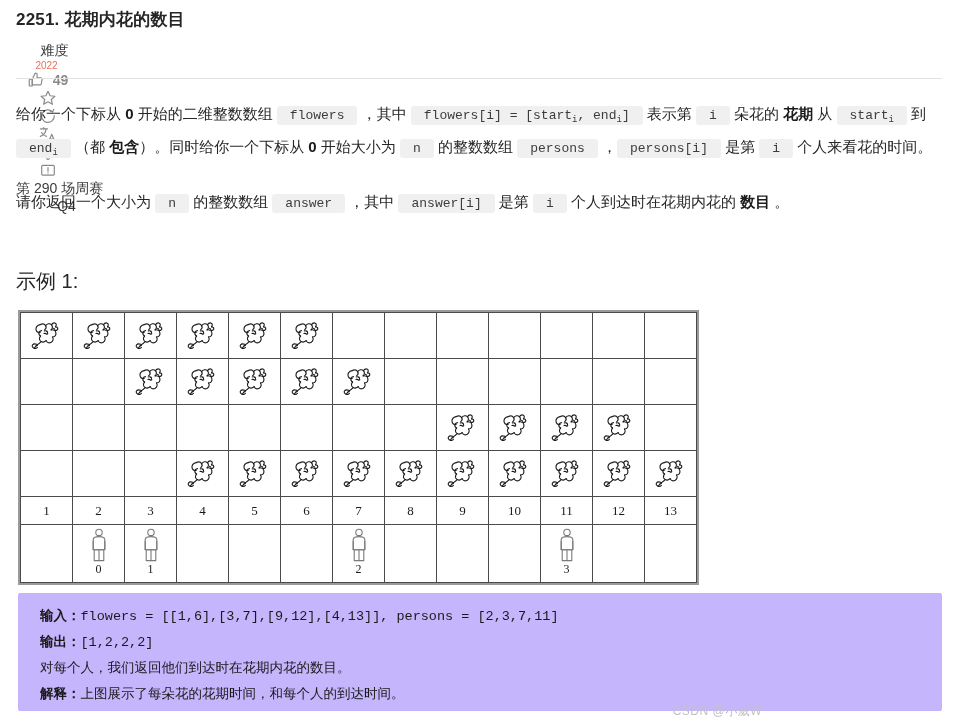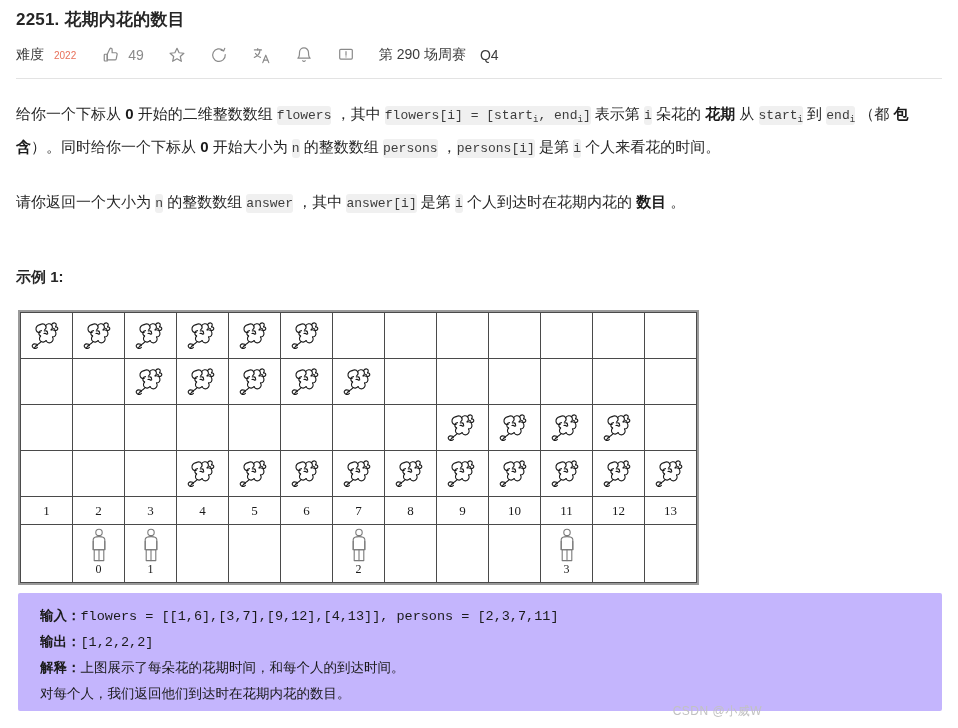--- a/index.html
+++ b/index.html
@@ -33,20 +33,21 @@
     white-space: nowrap;
   }
   .meta-bar {
     position: absolute;
     left: 16px;
     top: 42px;
     height: 26px;
     display: flex;
     align-items: center;
     white-space: nowrap;
+    flex-direction: column;
   }
   .meta-label {
     font-size: 14px;
     color: #3c3c3c;
     margin-right: 10px;
   }
   .meta-value {
     font-size: 10px;
     color: #e8705a;
     margin-right: 26px;
@@ -55,20 +56,21 @@
     display: inline-flex;
     align-items: center;
     margin-right: 24px;
     color: #8a8a8a;
   }
   .icon-btn svg { display: block; }
   .like-count {
     font-size: 14px;
     color: #8a8a8a;
     margin-left: 8px;
+    font-weight: bold;
   }
   .contest-info {
     font-size: 14px;
     color: #3c3c3c;
   }
   .contest-q {
     font-size: 14px;
     color: #3c3c3c;
     margin-left: 14px;
   }
@@ -92,39 +94,39 @@
     text-align: left;
   }
   #para1 { top: 99px; }
   #para2 { top: 187px; }
 
   code.ic {
     font-family: "Liberation Mono", "DejaVu Sans Mono", monospace;
     font-size: 13px;
     background: #f0f0f0;
     color: #3c3c3c;
-    padding: 2px 0;
+    padding: 2px 13px;
     border-radius: 3px;
     white-space: nowrap;
   }
   code.ic sub {
     font-size: 9px;
     vertical-align: baseline;
     position: relative;
     bottom: -3px;
   }
   b.em { font-weight: bold; color: #1a1a1a; }
 
   
   .example-heading {
     position: absolute;
     left: 16px;
     top: 268px;
-    font-size: 15px;
-    font-weight: bold;
+    font-size: 20px;
+    font-weight: normal;
     color: #262626;
   }
 
   
   .diagram {
     position: absolute;
     left: 18px;
     top: 310px;
     border: 2px solid #9a9a9a;
     background: #ffffff;
@@ -955,19 +957,19 @@
             <td></td>
             <td></td>
           </tr>
         </tbody>
     </table>
   </div>
 
   <div class="codeblock">
     <div class="cb-line"><span class="cb-key">输入：</span><span>flowers = [[1,6],[3,7],[9,12],[4,13]], persons = [2,3,7,11]</span></div>
     <div class="cb-line"><span class="cb-key">输出：</span><span>[1,2,2,2]</span></div>
+    <div class="cb-line"><span class="cb-cn">对每个人，我们返回他们到达时在花期内花的数目。</span></div>
     <div class="cb-line"><span class="cb-key">解释：</span><span class="cb-cn">上图展示了每朵花的花期时间，和每个人的到达时间。</span></div>
-    <div class="cb-line"><span class="cb-cn">对每个人，我们返回他们到达时在花期内花的数目。</span></div>
   </div>
 
   <div class="watermark">CSDN @小威W</div>
 
 </div>
 
 </body></html>

